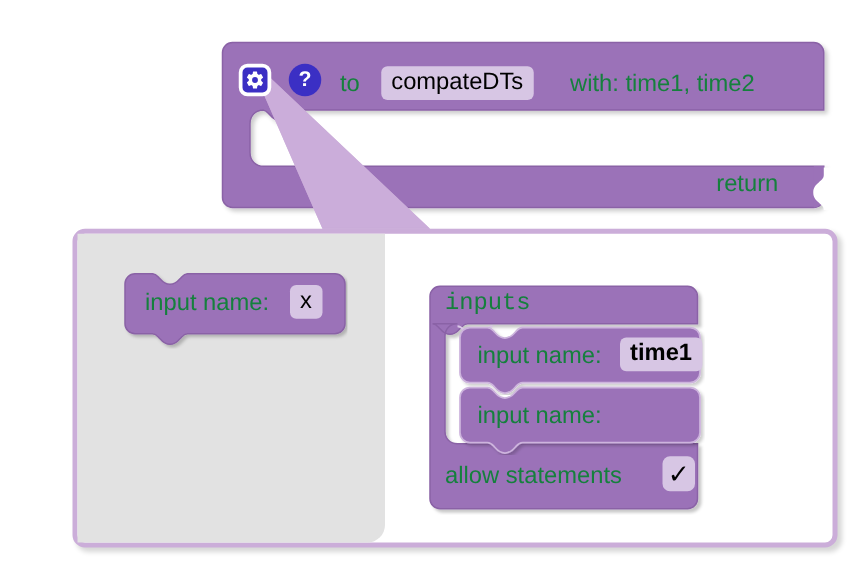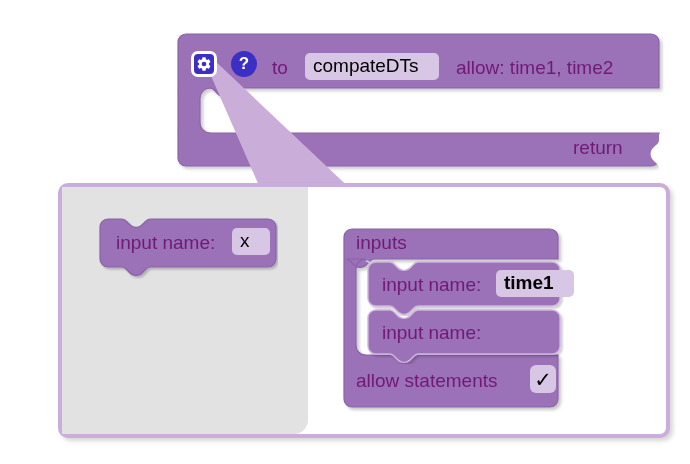--- a/index.html
+++ b/index.html
@@ -12,36 +12,36 @@
     height: 464px;
     position: relative;
     overflow: hidden;
     font-family: "Liberation Sans", sans-serif;
     -webkit-font-smoothing: antialiased;
   }
 
   
   .abs { position: absolute; }
   .blk-text {
-    color: #701a75;
+    color: #15803d;
     font-size: 19px;
     line-height: 1;
     white-space: nowrap;
     user-select: none;
   }
   .field {
     display: inline-flex;
     align-items: center;
     justify-content: center;
     background: #d7c6e4;
     border-radius: 5px;
     color: #000000;
     font-size: 19px;
     line-height: 1;
-    padding: 3px 20px 5px 8px;
+    padding: 3px 8px 5px 8px;
     white-space: nowrap;
   }
 
   
   #proc-block-layer { left: 0; top: 0; width: 690px; height: 464px; pointer-events: none; }
   #proc-block-layer svg { display: block; }
 
   
   .icon-btn {
     width: 26px; height: 26px;
@@ -92,21 +92,21 @@
   .stmt-block svg { display: block; }
   .stmt-label { position: absolute; pointer-events: none; }
 
   
   #flyout-input-block { left: 36px; top: 30px; }
   #flyout-input-label { left: 18px; top: 16px; }
   #flyout-input-field { left: 134px; top: 11px; }
 
   
   #inputs-block { left: 280px; top: 40px; }
-  #inputs-title { left: 14px; top: 6px; }
+  #inputs-title { left: 14px; top: 6px; font-family: Liberation Mono, monospace; }
   #inputs-allow-label { left: 14px; top: 144px; text-align: center; }
   #inputs-allow-check {
     left: 188px; top: 138px;
     width: 26px; height: 28px;
     background: #d7c6e4;
     border-radius: 6px;
     display: flex; align-items: center; justify-content: center;
     color: #000000; font-size: 21px; line-height: 1;
   }
 
@@ -183,21 +183,21 @@
     <path fill="#ffffff" d="M19.4,13a7.6,7.6,0,0,0,.06-1,7.6,7.6,0,0,0-.07-1l2.1-1.62a.5.5,0,0,0,.12-.64L19.62,5.1a.5.5,0,0,0-.6-.22l-2.48,1a7.3,7.3,0,0,0-1.73-1L14.43,2.2a.5.5,0,0,0-.5-.42H10.07a.5.5,0,0,0-.49.42L9.2,4.85a7.6,7.6,0,0,0-1.73,1l-2.48-1a.5.5,0,0,0-.6.22L2.4,8.73a.49.49,0,0,0,.12.64L4.6,11a8,8,0,0,0,0,2L2.52,14.63a.5.5,0,0,0-.12.64L4.39,18.9a.5.5,0,0,0,.6.22l2.48-1a7.3,7.3,0,0,0,1.73,1l.38,2.65a.5.5,0,0,0,.49.42h3.86a.5.5,0,0,0,.49-.42l.38-2.65a7.6,7.6,0,0,0,1.73-1l2.48,1a.5.5,0,0,0,.6-.22l1.93-3.34a.5.5,0,0,0-.12-.64ZM12,15.5A3.5,3.5,0,1,1,15.5,12,3.5,3.5,0,0,1,12,15.5Z"></path>
   </svg>
 </div>
 
 <div class="abs icon-btn" id="help-icon-btn">
   <span>?</span>
 </div>
 
 <div class="abs blk-text" id="proc-to-label">to</div>
 <div class="abs field" id="proc-name-field">compateDTs</div>
-<div class="abs blk-text" id="proc-with-label">allow: time1, time2</div>
+<div class="abs blk-text" id="proc-with-label">with: time1, time2</div>
 <div class="abs blk-text" id="proc-return-label">return</div>
 
 <div class="abs" id="mutator-dialog">
 
   <div class="abs" id="mutator-flyout">
 
     <div class="stmt-block" id="flyout-input-block">
       <svg width="180" height="62" viewBox="0 0 180 62" xmlns="http://www.w3.org/2000/svg">
         <defs>
           <filter id="s1" x="-12%" y="-12%" width="140%" height="150%">

